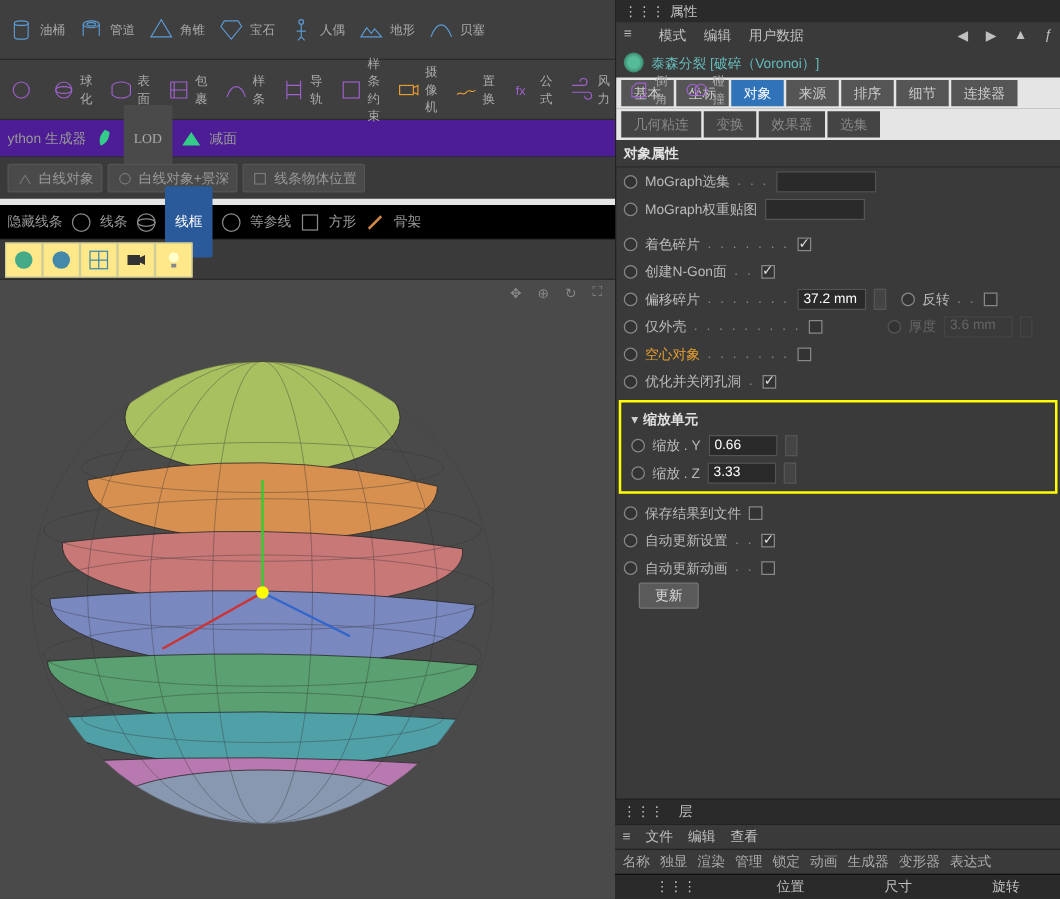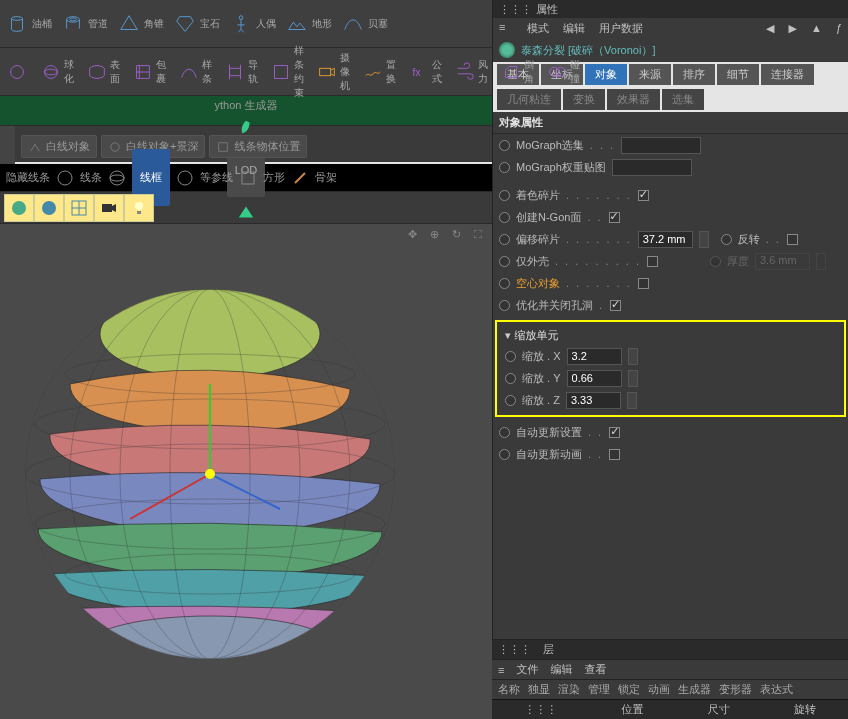--- a/index.html
+++ b/index.html
@@ -9,26 +9,26 @@
 
 
 .toolbar-row { display: flex; align-items: center; padding: 2px 4px; background: #3f3f3f; border-bottom: 1px solid #2a2a2a; }
 .toolbar-row.icons { height: 48px; gap: 8px; }
 .tool-icon-group { display: flex; flex-direction: row; align-items: center; gap: 2px; cursor: pointer; }
 .tool-icon { width: 26px; height: 26px; display: flex; align-items: center; justify-content: center; border-radius: 2px; }
 .tool-label { font-size: 10px; color: #aaa; }
 .tool-icon svg { width: 22px; height: 22px; }
 
 
-.secondary-tb { display: flex; align-items: center; height: 30px; padding: 2px 6px; background: #14532d; gap: 6px; border-bottom: 1px solid #2a2a2a; flex-direction: column; }
+.secondary-tb { display: flex; align-items: center; height: 30px; padding: 2px 6px; background: #4c1d95; gap: 6px; border-bottom: 1px solid #2a2a2a; }
 .secondary-tb .text { color: #999; }
 
 
 .view-tabs { display: flex; align-items: center; height: 28px; padding: 2px 6px; background: #000000; gap: 6px; border-bottom: 1px solid #2a2a2a; }
-.view-tab { padding: 21px 8px; background: #4a4a4a; color: #aaa; border-radius: 2px; cursor: pointer; }
+.view-tab { padding: 21px 8px; background: #4a4a4a; color: #aaa; border-radius: 2px; cursor: pointer; font-family: Liberation Serif, serif; }
 .view-tab.active { background: #2a5a9a; color: #fff; }
 .small-ico { width: 18px; height: 18px; display:inline-flex; align-items:center; justify-content:center; }
 
 
 .mode-strip { display: flex; align-items: center; height: 32px; padding: 2px 4px; background: #3a3a3a; border-bottom: 1px solid #2a2a2a; }
 .mode-btn { width: 30px; height: 28px; display:flex; align-items:center; justify-content:center; border:1px solid #555; cursor:pointer; }
 .mode-btn.active { background: #ffe88a; border-color:#cc9; }
 .mode-btn svg { width:20px; height:20px; }
 
 
@@ -68,21 +68,21 @@
 .highlight-box { border:2px solid #ffff00; margin:4px 2px; padding:4px 2px; }
 .section-toggle { display:flex; align-items:center; gap:4px; padding:2px 6px; cursor:pointer; }
 .section-toggle .arrow { color:#ccc; }
 
 .rp-button { background:#5a5a5a; border:1px solid #777; color:#ddd; padding:2px 12px; border-radius:2px; cursor:pointer; margin-left:12px; }
 
 .rp-bottom { position:absolute; bottom:0; left:492px; width:356px; }
 .rp-bottom-row { display:flex; align-items:center; height:20px; padding:2px 6px; gap:12px; background:#3a3a3a; border-top:1px solid #222; font-size:11px; }
 .rp-bottom-row .col { color:#aaa; }
 
-.dragbar-row { display:flex; align-items:flex-end; height:38px; padding:4px 6px; gap:4px; background:#3a3a3a; border-bottom:2px solid #e5e5e5;margin-left:15px; }
+.dragbar-row { display:flex; align-items:center; height:38px; padding:4px 6px; gap:4px; background:#3a3a3a; border-bottom:5px solid #e5e5e5; }
 .dragbar-btn { padding:3px 6px; background:#4a4a4a; border:1px solid #555; color:#999; border-radius:2px; display:flex; align-items:center; gap:4px;}
 </style>
 </head>
 <body>
 
 <div class="left-panel">
 
   <div class="toolbar-row icons">
     <div class="tool-icon-group">
         <div class="tool-icon">
@@ -501,53 +501,55 @@
   <div class="rp-field-row">
     <div class="rp-radio"></div>
     <span class="rp-label">优化并关闭孔洞</span>
     <span class="rp-dots">.</span>
     <div class="rp-check checked"></div>
   </div>
 
   <div class="highlight-box">
     <div class="section-toggle">
       <span class="arrow">▾</span>
-      <span style="color:#e0e0e0;font-weight:normal">缩放单元</span>
-    </div>
-    <div class="rp-field-row">
-      <div class="rp-radio"></div>
-      <span class="rp-label">缩放 . X</span>
-      <input class="rp-input" value="3.2" style="">
-      <div class="rp-spinner"></div>
+      <span style="color:#e0e0e0;font-weight:bold">缩放单元</span>
     </div>
     <div class="rp-field-row">
       <div class="rp-radio"></div>
       <span class="rp-label">缩放 . Y</span>
       <input class="rp-input" value="0.66" style="">
       <div class="rp-spinner"></div>
     </div>
     <div class="rp-field-row">
       <div class="rp-radio"></div>
       <span class="rp-label">缩放 . Z</span>
       <input class="rp-input" value="3.33" style="">
       <div class="rp-spinner"></div>
     </div>
   </div>
 
   <div class="rp-field-row">
     <div class="rp-radio"></div>
+    <span class="rp-label">保存结果到文件</span>
+    <div class="rp-check"></div>
+  </div>
+  <div class="rp-field-row">
+    <div class="rp-radio"></div>
     <span class="rp-label">自动更新设置</span>
     <span class="rp-dots">. .</span>
     <div class="rp-check checked"></div>
   </div>
   <div class="rp-field-row">
     <div class="rp-radio"></div>
     <span class="rp-label">自动更新动画</span>
     <span class="rp-dots">. .</span>
     <div class="rp-check"></div>
+  </div>
+  <div class="rp-field-row">
+    <button class="rp-button">更新</button>
   </div>
 </div>
 
 <div class="rp-bottom">
   <div class="rp-bottom-row" style="background:#2a2a2a">
     <span>⋮⋮⋮</span>
     <span>层</span>
   </div>
   <div class="rp-bottom-row">
     <span>≡</span>

